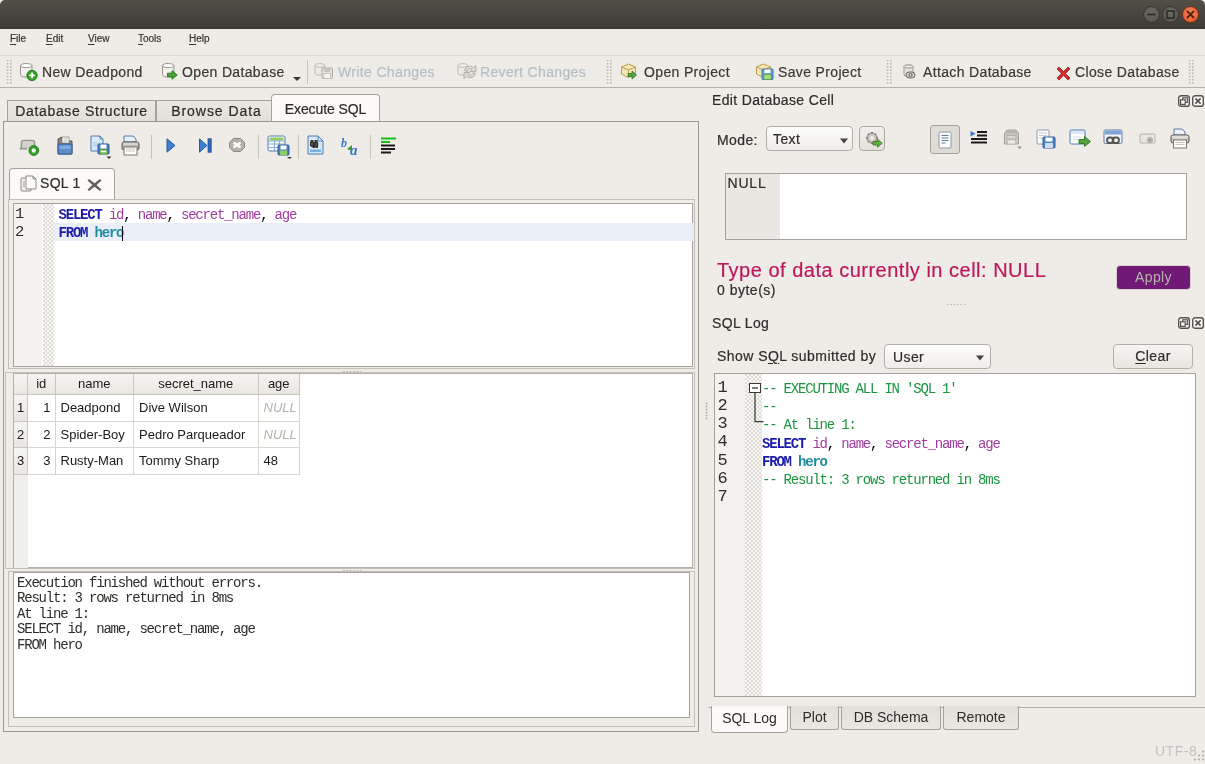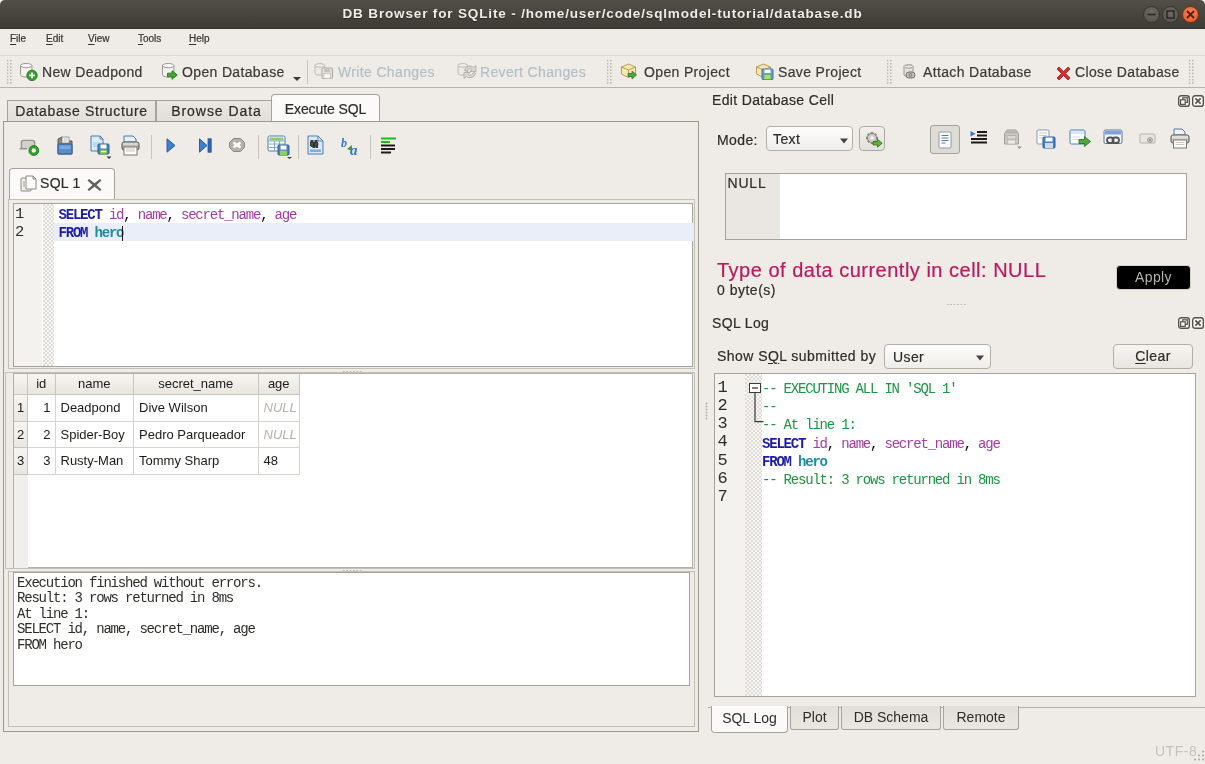--- a/index.html
+++ b/index.html
@@ -45,37 +45,36 @@
 .hatch { background-image:radial-gradient(circle at 1px 1px, #dedbd6 0.7px, transparent 1px), radial-gradient(circle at 3px 3px, #dedbd6 0.7px, transparent 1px); background-size:4px 4px; background-color:#f8f7f4; }
 
 
 .grid-headcell { background:linear-gradient(#f7f5f2,#e9e6e1); border-right:1px solid #c9c6bf; border-bottom:1px solid #c9c6bf; font-size:13px; color:#1a1a18; text-align:center; }
 .grid-cell { border-right:1px solid #d8d5cf; border-bottom:1px solid #d8d5cf; font-size:13px; color:#1a1a18; padding:5px 4px 0 5px; }
 
 
 .docktitle { font-size:14px; color:#2d2c28; -webkit-text-stroke:0.2px; letter-spacing:0.35px; }
 .combo { background:linear-gradient(#fdfdfc,#efede9); border:1px solid #b3afa7; border-radius:4px; font-size:14px; color:#2d2c28; }
 .btn { background:linear-gradient(#f6f4f1,#e9e6e1); border:1px solid #b3afa7; border-radius:4px; font-size:14px; color:#2d2c28; text-align:center; }
-.btn.disabled { background:#000000; border:1px solid #d6d3cc; color:#b7b4ad; }
+.btn.disabled { background:#701a75; border:1px solid #d6d3cc; color:#b7b4ad; }
 
 
 .kw { color:#1c1ca8; font-weight:bold; }
 .ident { color:#a23ca0; }
 .tbl { color:#1e8ca0; font-weight:bold; }
 .cmt { color:#1a9540; }
 
 .splitdots { width:20px; height:3px;
   background-image:radial-gradient(circle, #bdbab2 0.8px, transparent 1px);
   background-size:3.4px 3px; }
 </style>
 </head>
 <body>
 
 <div id="titlebar" class="abs">
-  <div id="title-text" class="abs">DB Browser for SQLite - /home/user/code/sqlmodel-tutorial/database.db</div>
   <div class="winbtn min abs"><svg width="15" height="15">
         <line x1="3.5" y1="7.5" x2="11.5" y2="7.5" stroke="#26251f" stroke-width="1.6"></line>
       </svg></div>
   <div class="winbtn max abs"><svg width="15" height="15">
         <rect x="4" y="4" width="7" height="7" fill="none" stroke="#26251f" stroke-width="1.4"></rect>
       </svg></div>
   <div class="winbtn close abs"><svg width="15" height="15">
         <path d="M4 4 L11 11 M11 4 L4 11" stroke="#55200c" stroke-width="1.8"></path>
       </svg></div>
 </div>
@@ -296,21 +295,21 @@
   <div class="grid-cell abs" style="left:14px; top:74.5px; width:27.5px; height:26.5px; text-align:right;">3</div>
   <div class="grid-cell abs" style="left:41.5px; top:74.5px; width:78.5px; height:26.5px;">Rusty-Man</div>
   <div class="grid-cell abs" style="left:120px; top:74.5px; width:124.5px; height:26.5px;">Tommy Sharp</div>
   <div class="grid-cell abs" style="left:244.5px; top:74.5px; width:41.5px; height:26.5px;">48</div>
   <div class="abs" style="left:0; top:101px; width:14px; height:93.5px; background:#f1efeb;"></div>
 </div>
 
 <div class="splitdots abs" style="left:342px; top:569px"></div>
 
 <div class="abs" style="left:8px; top:570.5px; width:687px; height:156.5px; border:1px solid #c3c0b9;"></div>
-<div class="whitebox abs" style="left:13px; top:571.5px; width:677px; height:114px;">
+<div class="whitebox abs" style="left:13px; top:571.5px; width:677px; height:146px;">
   <div class="abs mono" style="left:3px; top:3px; font-size:14px; line-height:15.5px; color:#2e2d29; white-space:pre;">Execution finished without errors.
 Result: 3 rows returned in 8ms
 At line 1:
 SELECT id, name, secret_name, age
 FROM hero</div>
 </div>
 
 <div class="abs" style="left:705px; top:402px; width:3px; height:18px;
   background-image:radial-gradient(circle, #b5b2aa 0.9px, transparent 1.1px); background-size:3px 3px;"></div>
 

